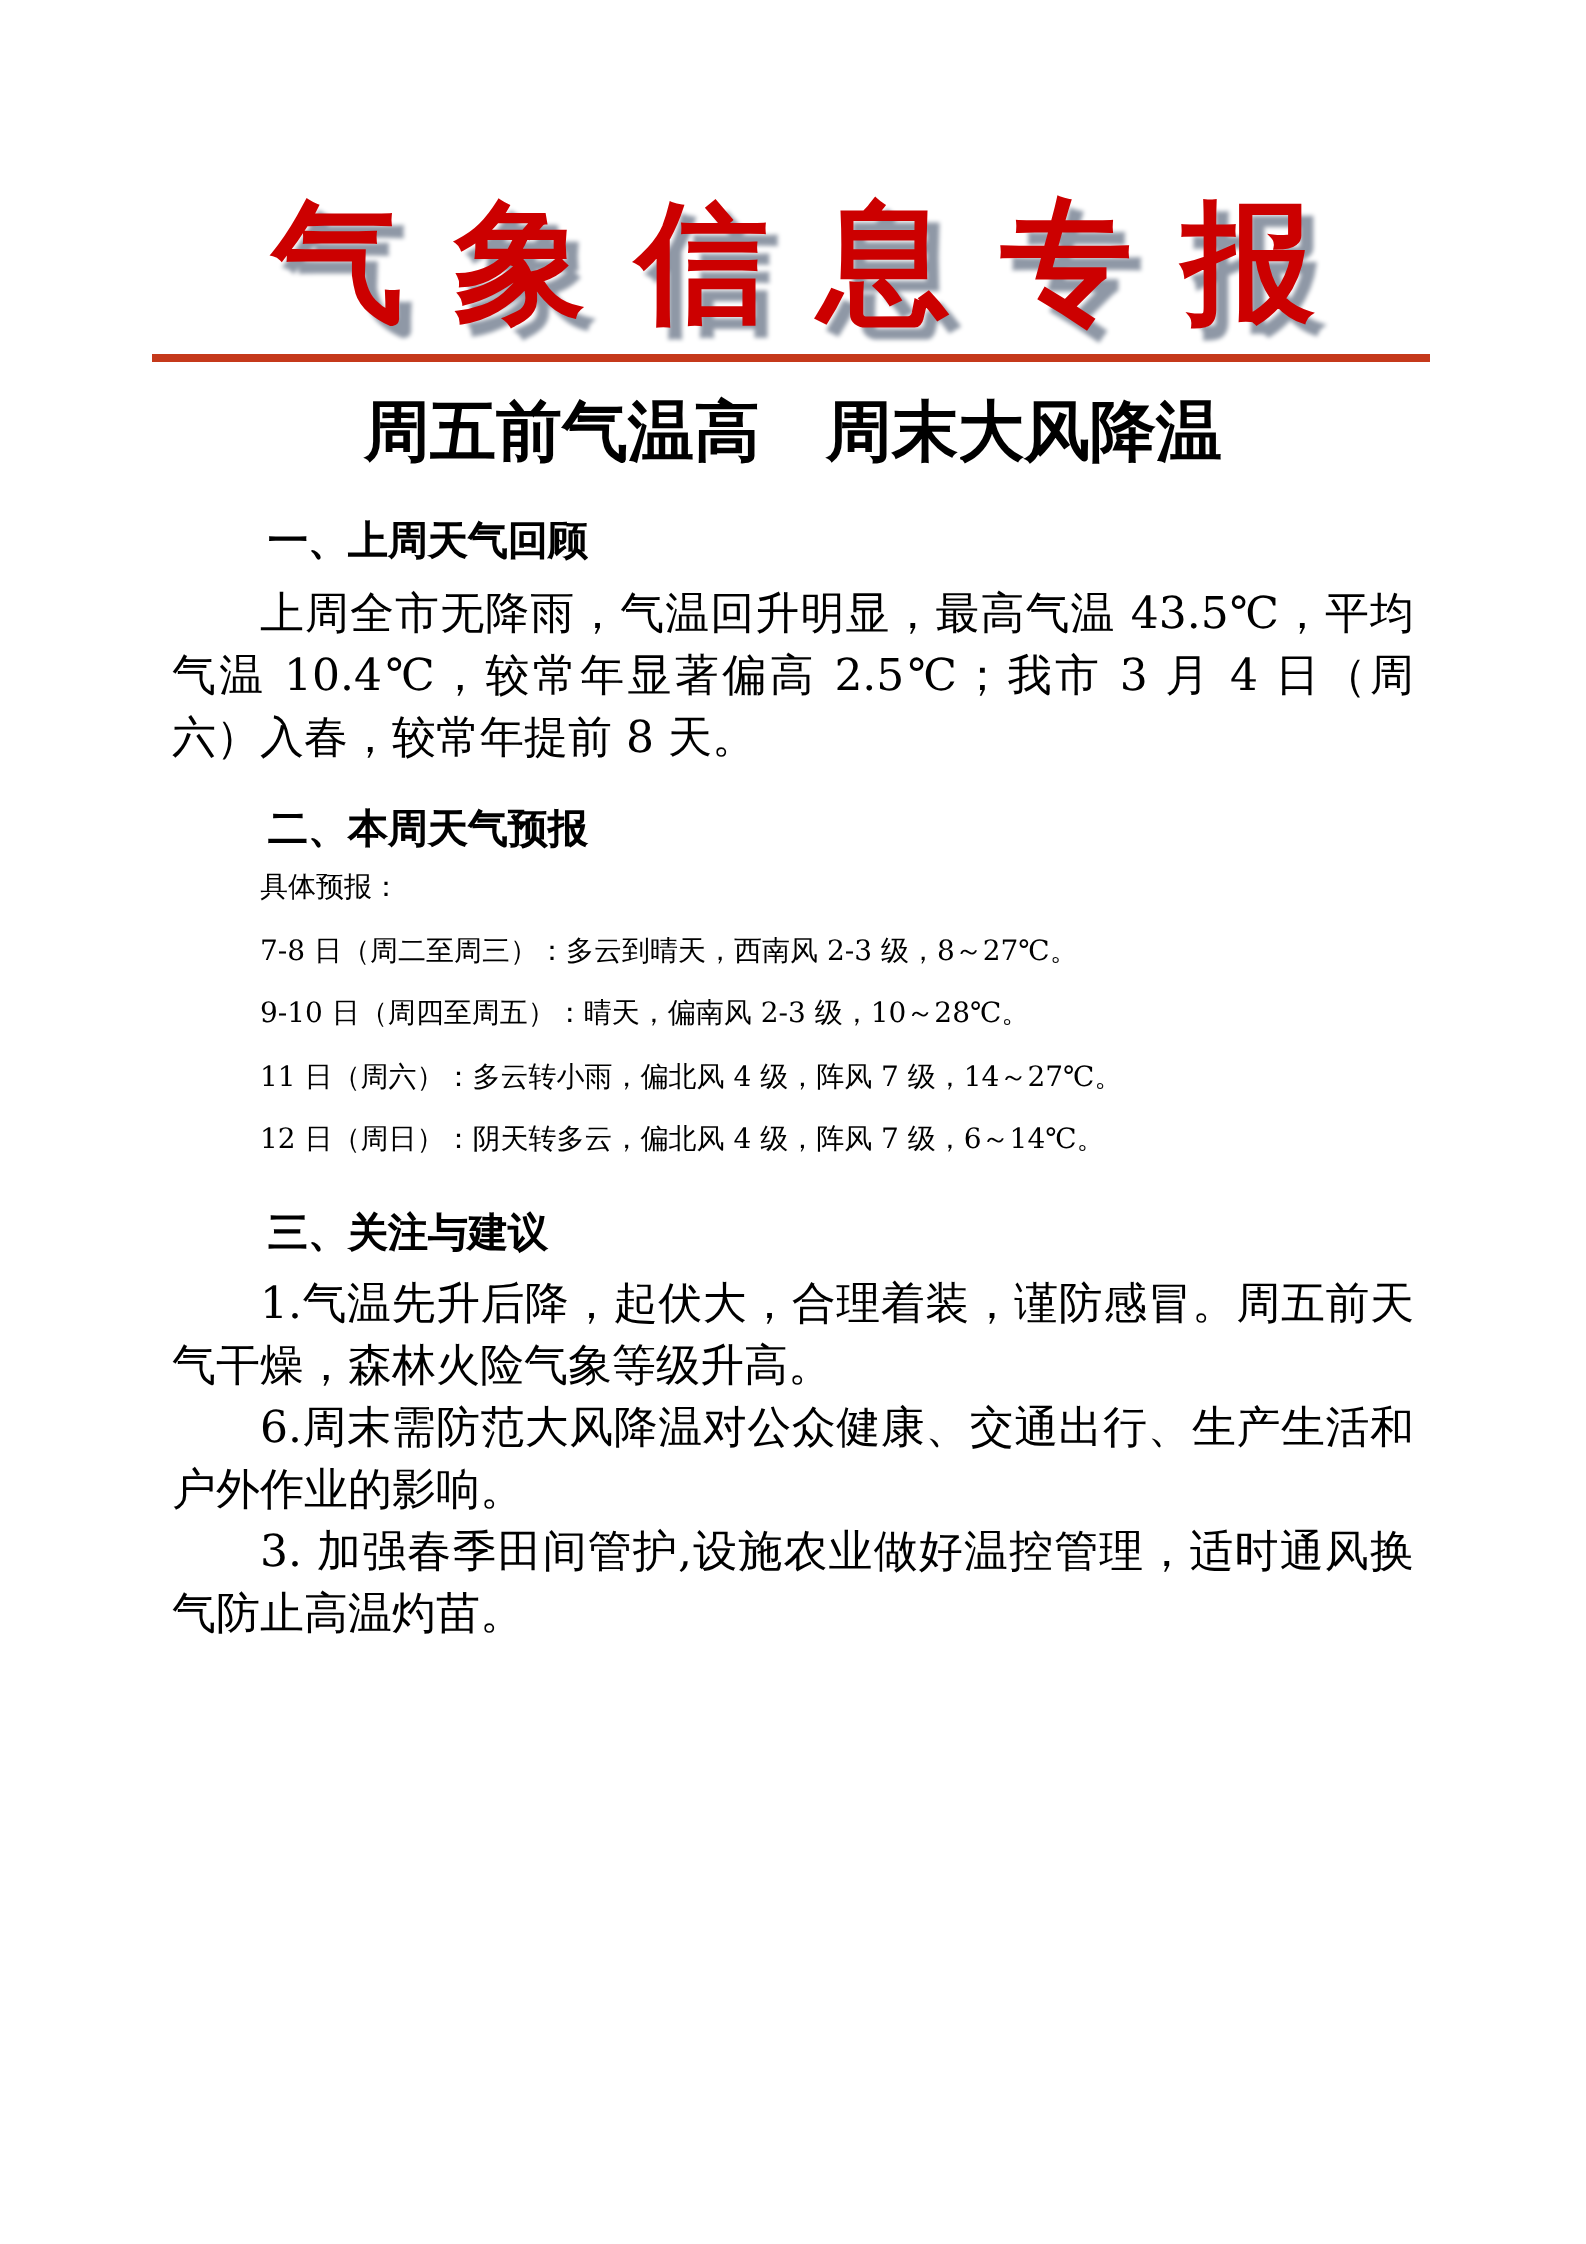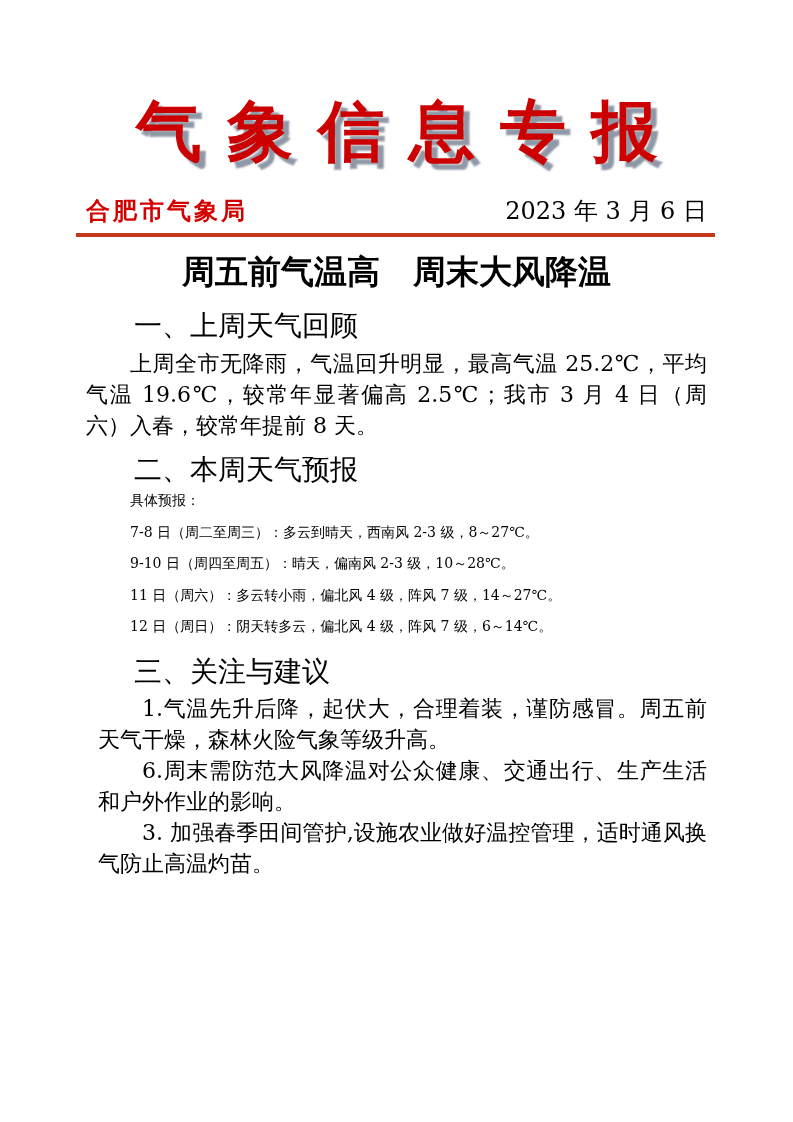--- a/index.html
+++ b/index.html
@@ -61,64 +61,60 @@
     text-align:center;
     font-family:Liberation Sans, sans-serif;
     font-weight:900;
     font-size:33px;
     line-height:38px;
     color:var(--text-black);
   }
   .section-heading{
     margin:20px 0 0 0;
     font-family:"DejaVu Sans","Liberation Sans",sans-serif;
-    font-weight:400;
-    font-size:28px;
+    font-weight:700;
+    font-size:20px;
     line-height:30px;
     text-indent:48px;
     color:var(--text-black);
   }
   .section-heading.tight{margin-top:14px;}
   .body-para{
     margin:7px 0 0 0;
     font-size:22px;
     line-height:31px;
     text-align:justify;
     text-indent:44px;
   }
-  .body-para.no-gap{margin-top:0;margin-left:12px;}
+  .body-para.no-gap{margin-top:0;}
   .body-para b{font-weight:bold;}
   .forecast-item{
     margin:0;
     font-size:14px;
     line-height:31.5px;
     text-indent:44px;
     text-align:left;
     white-space:nowrap;
   }
 </style>
 </head>
 <body>
 
 <div class="page">
 
   <h1 class="doc-title">气象信息专报</h1>
 
-  <div class="meta-row">
-    <span class="agency">合肥市气象局</span>
-    <span class="issue-date">2023 年 3 月 6 日</span>
-  </div>
 
   <div class="rule"></div>
 
   <h2 class="headline">周五前气温高　周末大风降温</h2>
 
   <h3 class="section-heading">一、上周天气回顾</h3>
 
-  <p class="body-para">上周全市无降雨，气温回升明显，最高气温 25.2℃，平均气温 19.6℃，较常年显著偏高 2.5℃；我市 3 月 4 日（周六）入春，较常年提前 8 天。</p>
+  <p class="body-para">上周全市无降雨，气温回升明显，最高气温 43.5℃，平均气温 10.4℃，较常年显著偏高 2.5℃；我市 3 月 4 日（周六）入春，较常年提前 8 天。</p>
 
   <h3 class="section-heading tight">二、本周天气预报</h3>
 
 
   <p class="forecast-item">具体预报：</p>
 
   <p class="forecast-item">7-8 日（周二至周三）：多云到晴天，西南风 2-3 级，8～27℃。</p>
   <p class="forecast-item">9-10 日（周四至周五）：晴天，偏南风 2-3 级，10～28℃。</p>
   <p class="forecast-item">11 日（周六）：多云转小雨，偏北风 4 级，阵风 7 级，14～27℃。</p>
   <p class="forecast-item">12 日（周日）：阴天转多云，偏北风 4 级，阵风 7 级，6～14℃。</p>

